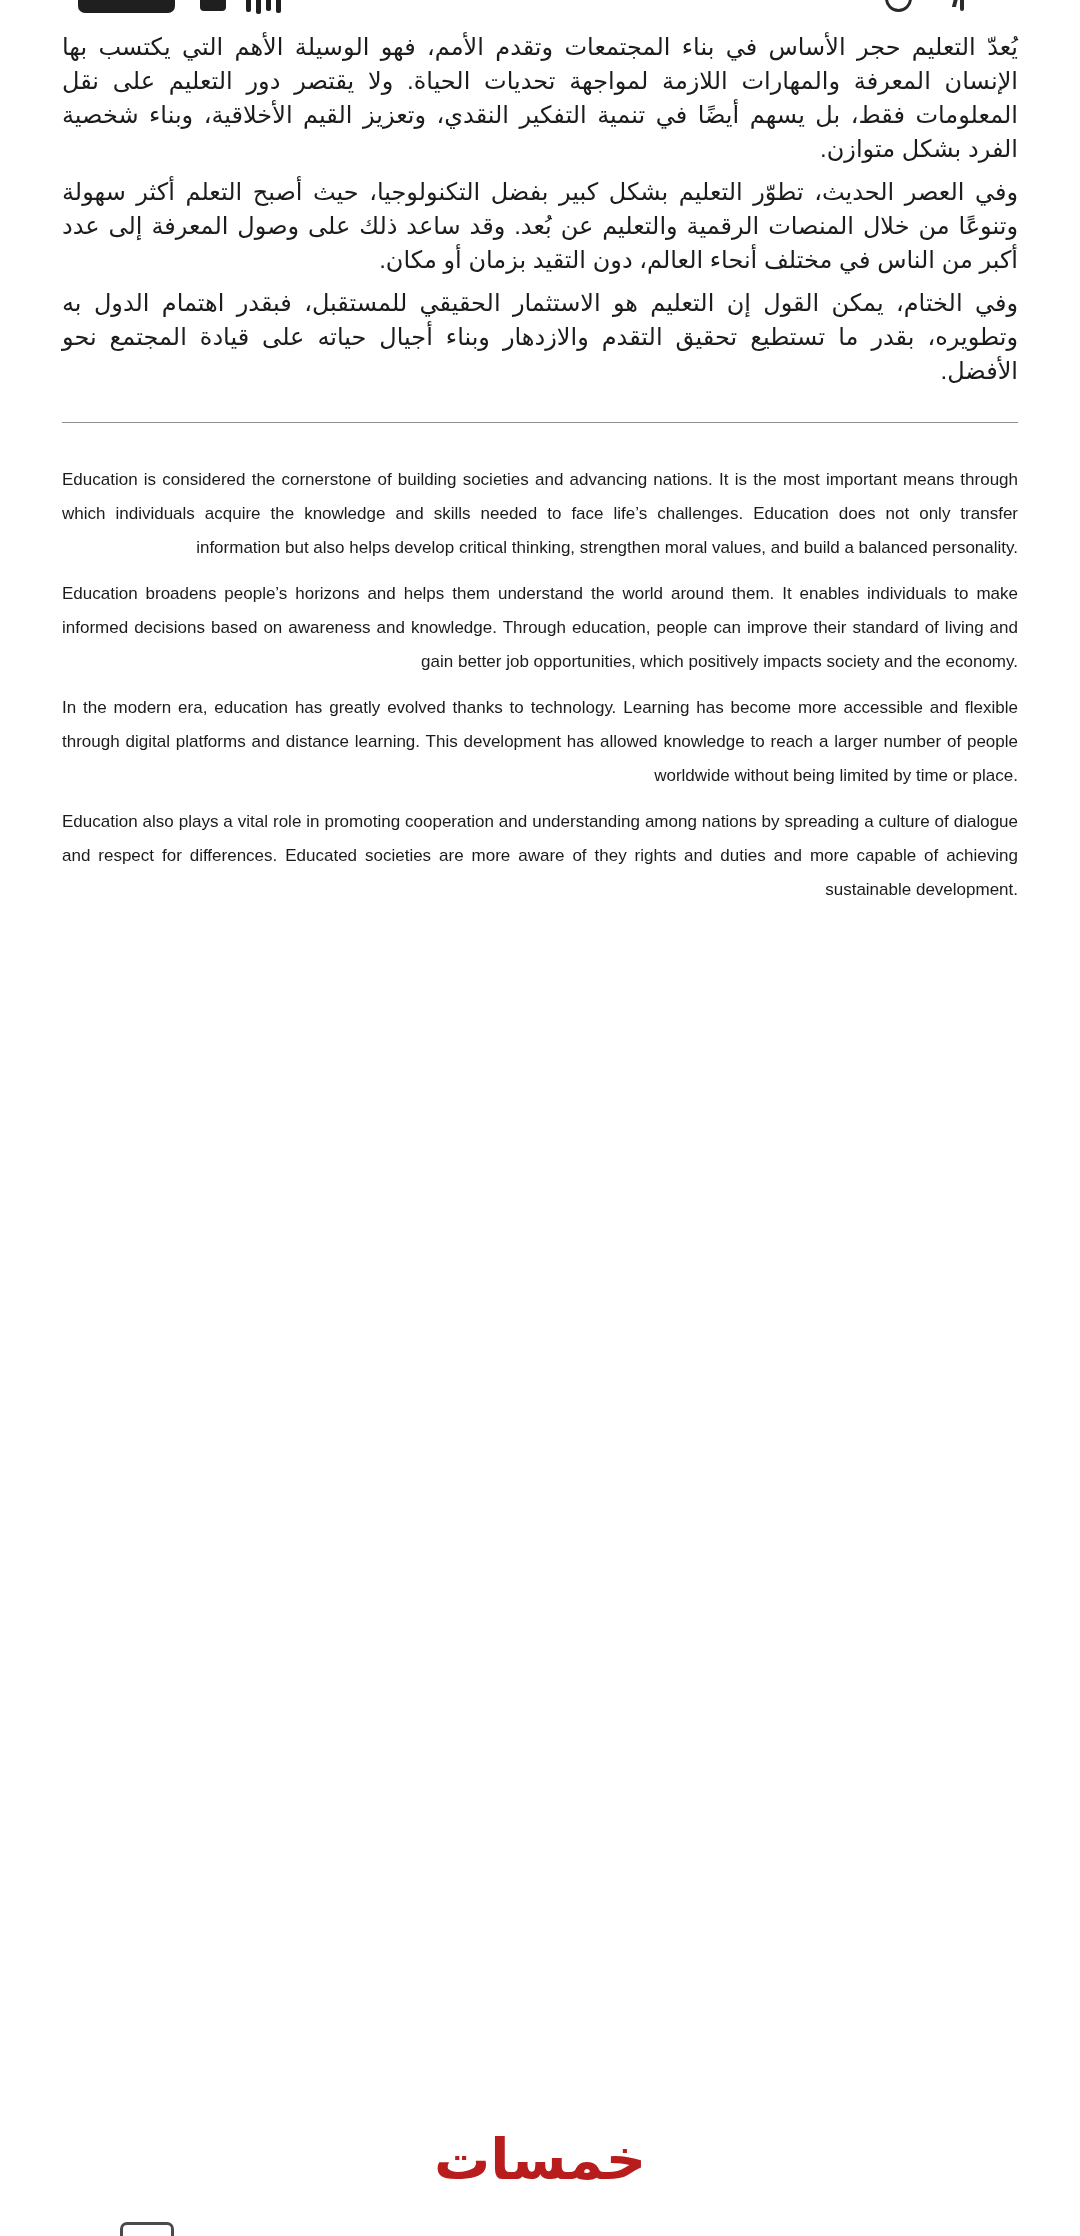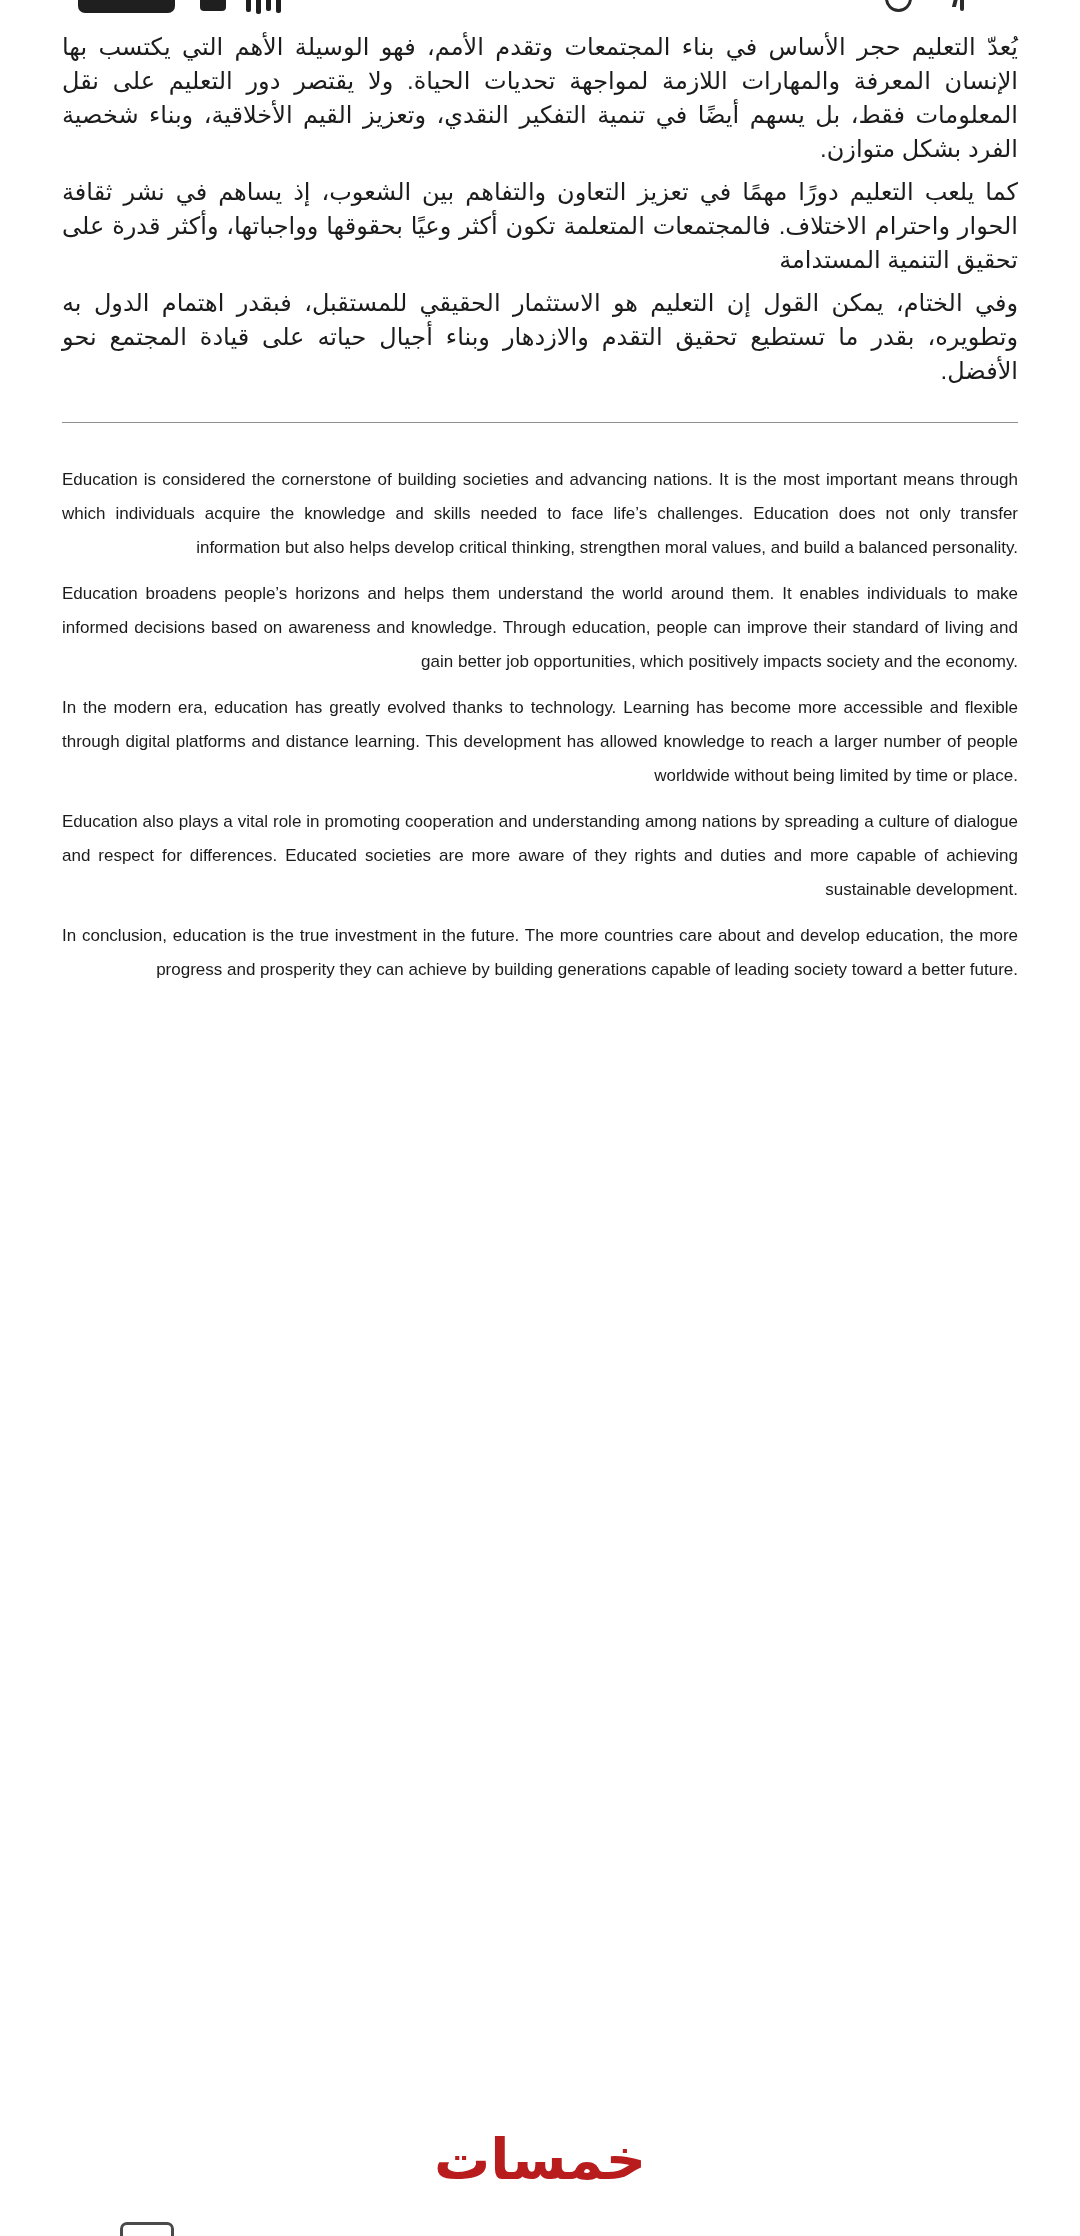--- a/index.html
+++ b/index.html
@@ -122,32 +122,31 @@
         <i></i>
       </span>
     <span class="frag-circle"></span>
     <span class="frag-mark"></span>
   </div>
 
   <main class="content">
 
     <section class="arabic-section">
       <p>يُعدّ التعليم حجر الأساس في بناء المجتمعات وتقدم الأمم، فهو الوسيلة الأهم التي يكتسب بها الإنسان المعرفة والمهارات اللازمة لمواجهة تحديات الحياة. ولا يقتصر دور التعليم على نقل المعلومات فقط، بل يسهم أيضًا في تنمية التفكير النقدي، وتعزيز القيم الأخلاقية، وبناء شخصية الفرد بشكل متوازن.</p>
-      <p>كما يلعب التعليم دورًا مهمًا في تعزيز التعاون والتفاهم بين الشعوب، إذ يساهم في نشر ثقافة الحوار واحترام الاختلاف. فالمجتمعات المتعلمة تكون أكثر وعيًا بحقوقها وواجباتها، وأكثر قدرة على تحقيق التنمية المستدامة</p>
+      <p>وفي العصر الحديث، تطوّر التعليم بشكل كبير بفضل التكنولوجيا، حيث أصبح التعلم أكثر سهولة وتنوعًا من خلال المنصات الرقمية والتعليم عن بُعد. وقد ساعد ذلك على وصول المعرفة إلى عدد أكبر من الناس في مختلف أنحاء العالم، دون التقيد بزمان أو مكان.</p>
       <p>وفي الختام، يمكن القول إن التعليم هو الاستثمار الحقيقي للمستقبل، فبقدر اهتمام الدول به وتطويره، بقدر ما تستطيع تحقيق التقدم والازدهار وبناء أجيال حياته على قيادة المجتمع نحو الأفضل.</p>
     </section>
 
     <hr class="divider">
 
     <section class="english-section">
       <p>Education is considered the cornerstone of building societies and advancing nations. It is the most important means through which individuals acquire the knowledge and skills needed to face life’s challenges. Education does not only transfer information but also helps develop critical thinking, strengthen moral values, and build a balanced personality.</p>
       <p>Education broadens people’s horizons and helps them understand the world around them. It enables individuals to make informed decisions based on awareness and knowledge. Through education, people can improve their standard of living and gain better job opportunities, which positively impacts society and the economy.</p>
       <p>In the modern era, education has greatly evolved thanks to technology. Learning has become more accessible and flexible through digital platforms and distance learning. This development has allowed knowledge to reach a larger number of people worldwide without being limited by time or place.</p>
       <p>Education also plays a vital role in promoting cooperation and understanding among nations by spreading a culture of dialogue and respect for differences. Educated societies are more aware of they rights and duties and more capable of achieving sustainable development.</p>
-      <p>In conclusion, education is the true investment in the future. The more countries care about and develop education, the more progress and prosperity they can achieve by building generations capable of leading society toward a better future.</p>
     </section>
 
   </main>
 
   <div class="watermark">خمسات</div>
 
   <div class="bottom-frag"></div>
 
 </div>
 

